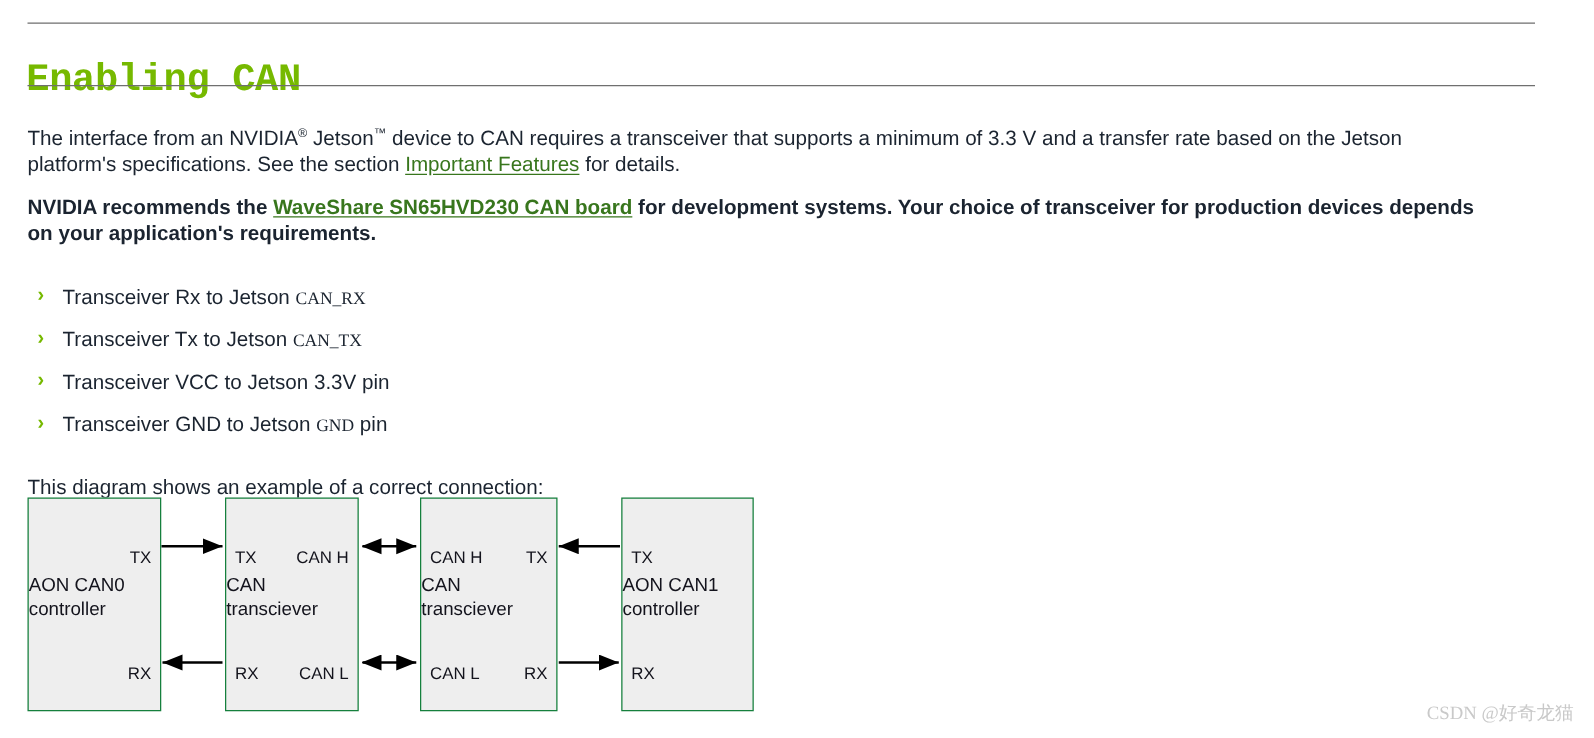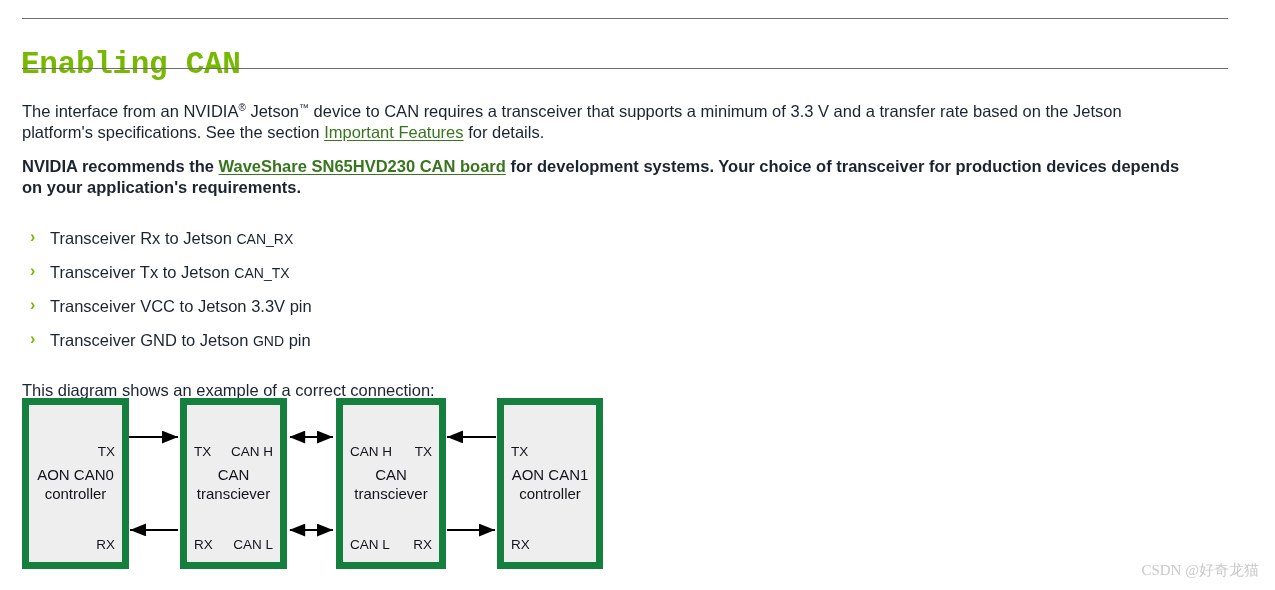--- a/index.html
+++ b/index.html
@@ -66,21 +66,21 @@
     line-height: 0;
   }
 
   a.doclink {
     color: #38761d;
     text-decoration: underline;
     text-underline-offset: 2px;
   }
 
   code.mono {
-    font-family: Liberation Sans, sans-serif;
+    font-family: Liberation Serif, serif;
     font-size: 14px;
     letter-spacing: 0px;
     color: #1b2430;
   }
 
   
   .bullets {
     position: absolute;
     left: 22px;
     top: 226px;
@@ -111,29 +111,29 @@
     left: 0;
     top: 390px;
     width: 700px;
     height: 190px;
   }
   .dbox {
     position: absolute;
     top: 8px;
     height: 171px;
     background: #eeeeee;
-    border: 7px solid #15803d;
+    border: 1px solid #15803d;
     box-sizing: border-box;
   }
   .dbox-title {
     position: absolute;
     left: 0;
     right: 0;
     top: 60px;
-    text-align: center;
+    text-align: left;
     font-size: 15px;
     line-height: 19px;
     color: #13131c;
   }
   .pinlabel {
     position: absolute;
     font-size: 13.5px;
     line-height: 14px;
     color: #13131c;
     white-space: nowrap;

